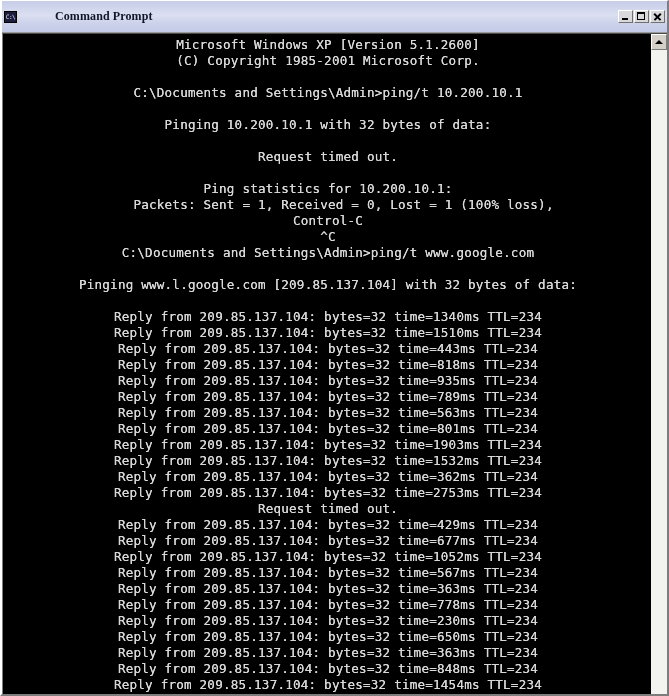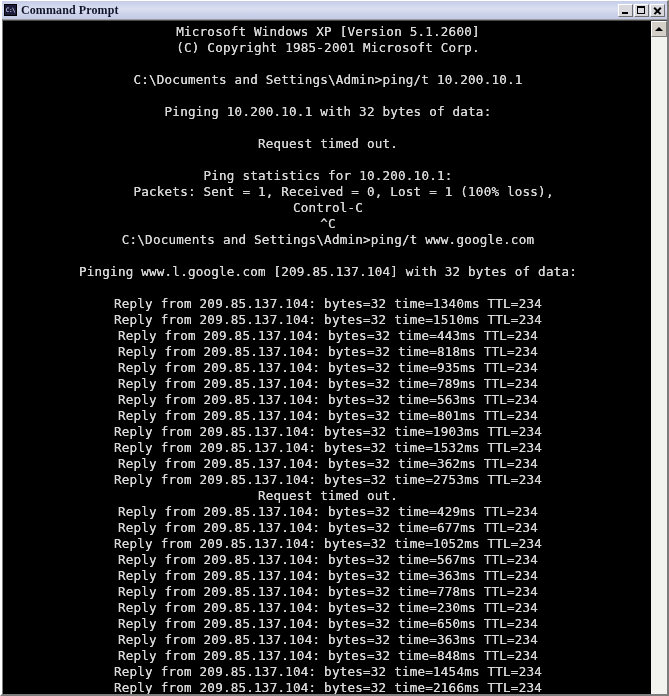--- a/index.html
+++ b/index.html
@@ -24,28 +24,29 @@
     border-left: 2px solid #ffffff;
     border-top: 1px solid #ffffff;
     border-right: 2px solid #7d7d7d;
     border-bottom: 2px solid #7d7d7d;
     overflow: hidden;
   }
 
   
   .titlebar {
     position: relative;
-    height: 19px;
+    height: 32px;
     background: linear-gradient(to bottom,
         #c6cde8 0%, #ced4ec 18%, #dbdff1 46%, #cdd3ea 70%, #c3cae6 100%);
     display: flex;
     align-items: center;
     padding: 0 1px 0 2px;
     box-sizing: border-box;
     border-bottom: 1px solid #9a9a9a;
+    gap: 34px;
   }
   .title-icon {
     width: 13px;
     height: 12px;
     background: #1c1c3c;
     border: 1px solid #000;
     box-sizing: border-box;
     margin-right: 4px;
     color: #e8e8ff;
     font-size: 6px;

